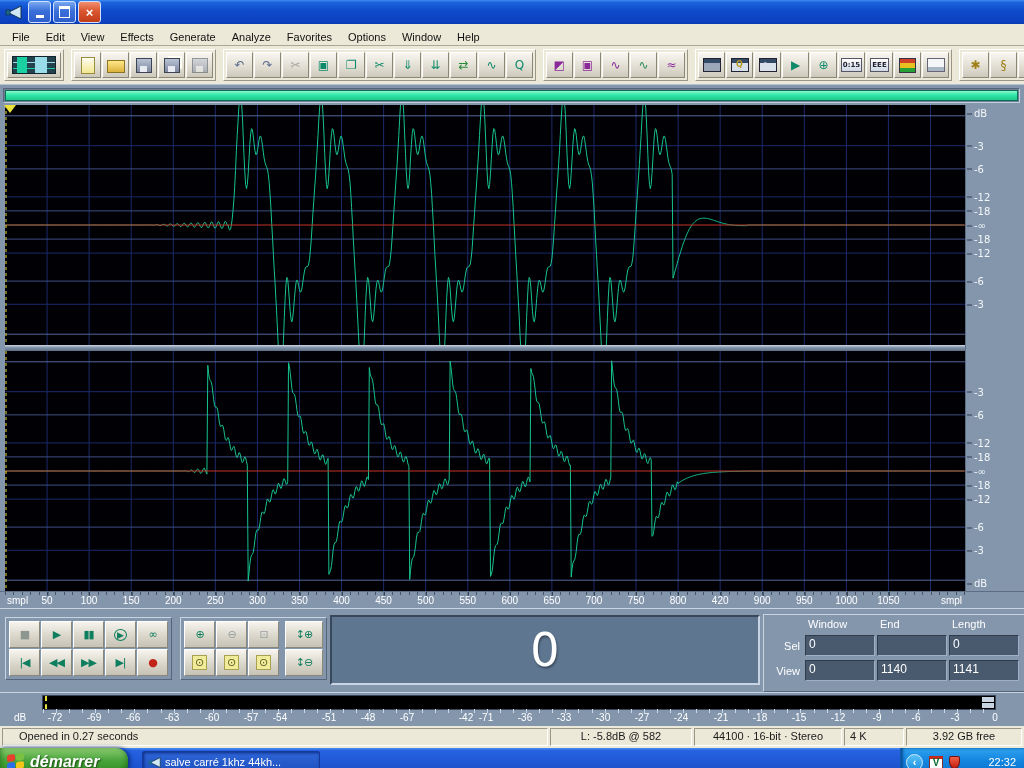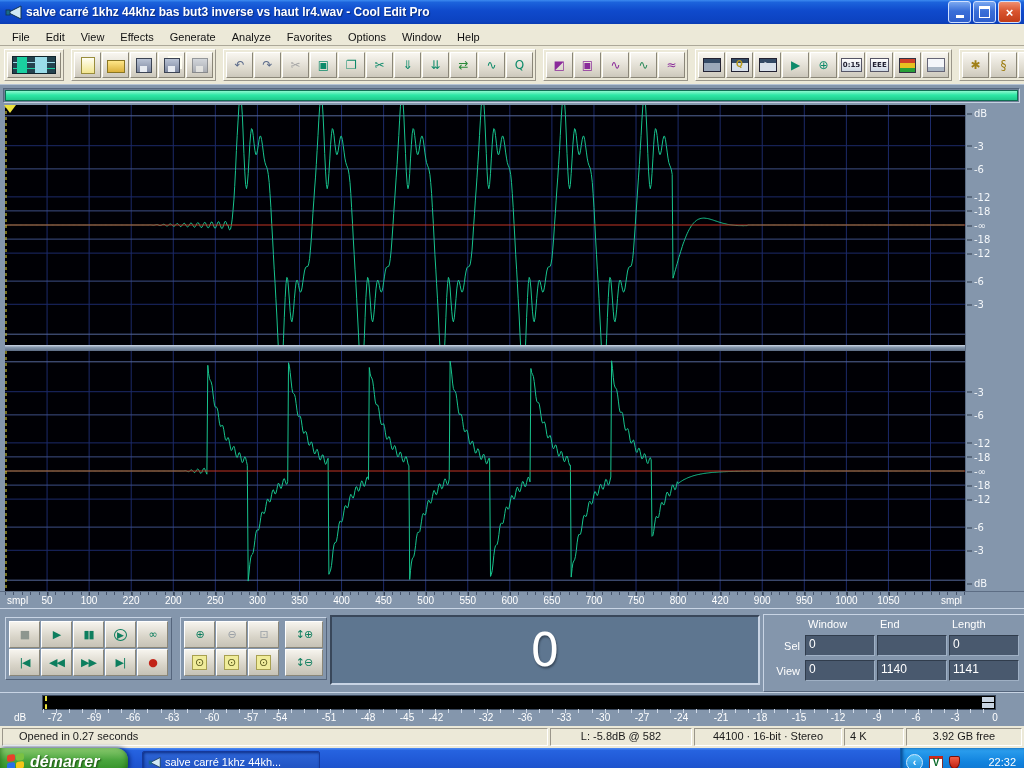--- a/index.html
+++ b/index.html
@@ -105,21 +105,20 @@
 </style>
 </head>
 <body>
 
 <div id="titlebar">
   <svg id="appicon" viewBox="0 0 17 17">
     <rect x="0" y="0" width="17" height="17" fill="none"></rect>
     <polygon points="16,2 3,8.5 16,15" fill="#cfe8f4" stroke="#12324e" stroke-width="1"></polygon>
     <rect x="1" y="6" width="4" height="5" fill="#1a6a8a" stroke="#12324e" stroke-width="0.8"></rect>
   </svg>
-  <div id="wintitle">salve carré 1khz 44khz bas  but3 inverse  vs haut lr4.wav - Cool Edit Pro</div>
   <div class="winbtn">
       <span class="g-min"></span>
     </div>
   <div class="winbtn">
       <span class="g-rst"></span>
     </div>
   <div class="winbtn close">
       <span class="g-cls">×</span>
     </div>
 </div>
@@ -367,21 +366,21 @@
         <div class="dbl" style="top:232px">dB</div>
       </div>
     </div>
   <div id="rpad"></div>
 </div>
 
 <div id="smplruler">
   <div id="srcell">
       <div class="srl" style="left:42.1px">50</div>
       <div class="srl" style="left:84.1px">100</div>
-      <div class="srl" style="left:126.2px">220</div>
+      <div class="srl" style="left:126.2px">150</div>
       <div class="srl" style="left:168.3px">200</div>
       <div class="srl" style="left:210.3px">250</div>
       <div class="srl" style="left:252.4px">300</div>
       <div class="srl" style="left:294.5px">350</div>
       <div class="srl" style="left:336.5px">400</div>
       <div class="srl" style="left:378.6px">450</div>
       <div class="srl" style="left:420.7px">500</div>
       <div class="srl" style="left:462.8px">550</div>
       <div class="srl" style="left:504.8px">600</div>
       <div class="srl" style="left:546.9px">650</div>
@@ -491,23 +490,23 @@
 <div class="mlb unit" style="left:14px">dB</div>
     <div class="mlb" style="left:55px">-72</div>
     <div class="mlb" style="left:94px">-69</div>
     <div class="mlb" style="left:133px">-66</div>
     <div class="mlb" style="left:172px">-63</div>
     <div class="mlb" style="left:212px">-60</div>
     <div class="mlb" style="left:251px">-57</div>
     <div class="mlb" style="left:280px">-54</div>
     <div class="mlb" style="left:329px">-51</div>
     <div class="mlb" style="left:368px">-48</div>
-    <div class="mlb" style="left:407px">-45</div>
-    <div class="mlb" style="left:436px">-42</div>
-    <div class="mlb" style="left:486px">-32</div>
+    <div class="mlb" style="left:407px">-67</div>
+    <div class="mlb" style="left:466px">-42</div>
+    <div class="mlb" style="left:486px">-71</div>
     <div class="mlb" style="left:525px">-36</div>
     <div class="mlb" style="left:564px">-33</div>
     <div class="mlb" style="left:603px">-30</div>
     <div class="mlb" style="left:642px">-27</div>
     <div class="mlb" style="left:681px">-24</div>
     <div class="mlb" style="left:721px">-21</div>
     <div class="mlb" style="left:760px">-18</div>
     <div class="mlb" style="left:799px">-15</div>
     <div class="mlb" style="left:838px">-12</div>
     <div class="mlb" style="left:877px">-9</div>

